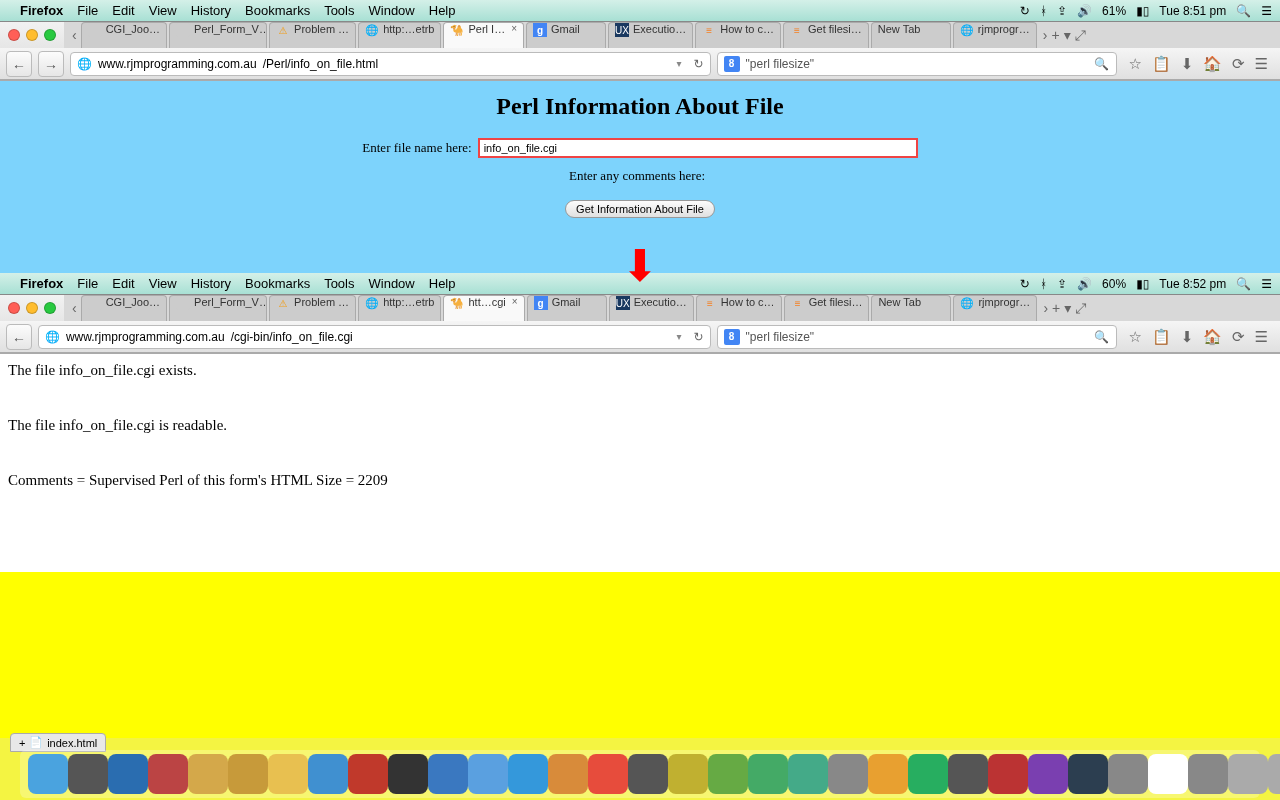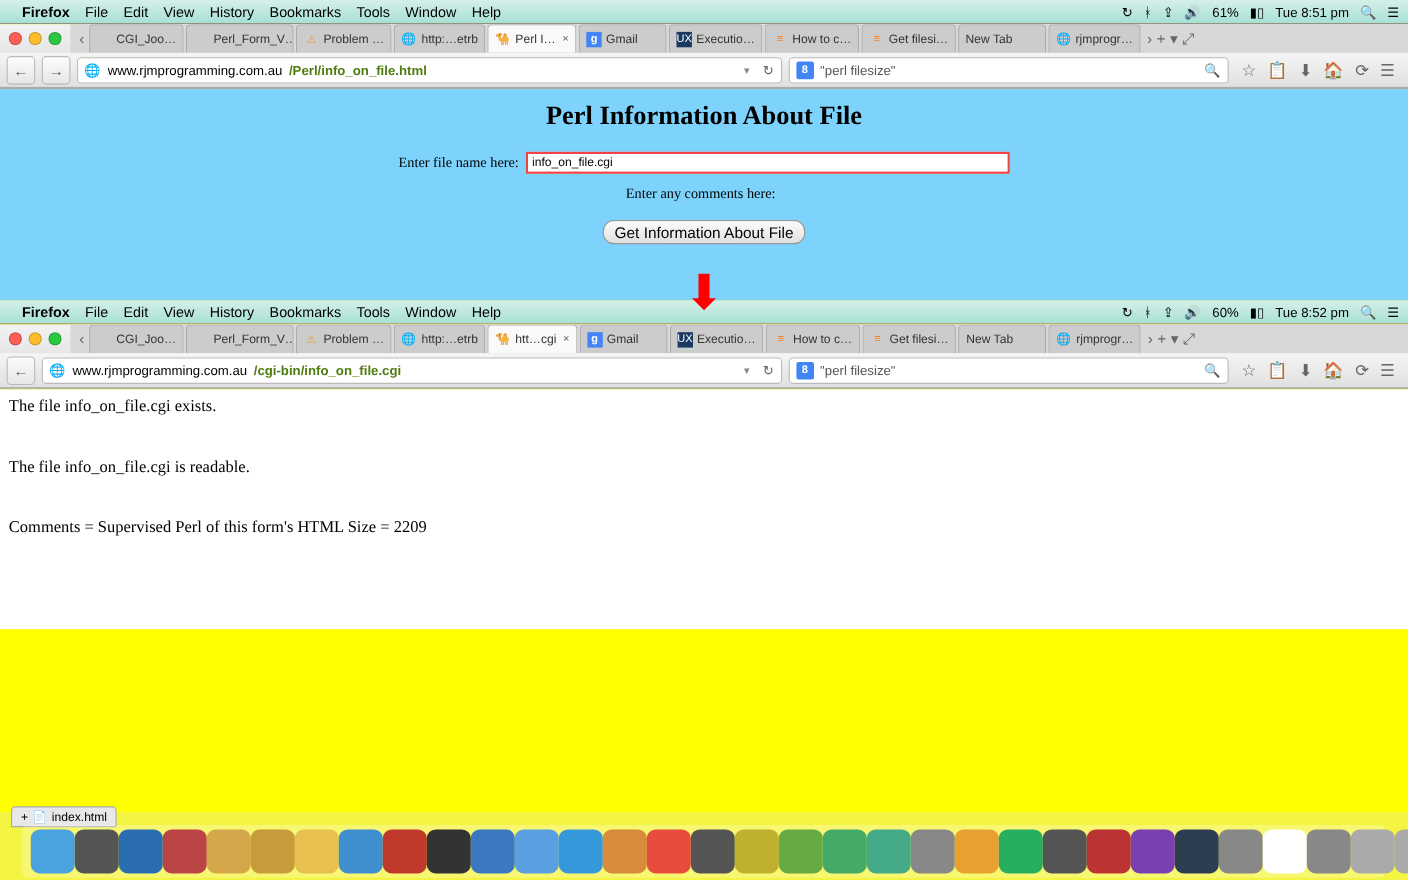--- a/index.html
+++ b/index.html
@@ -13,50 +13,50 @@
 .menubar .right span { display: inline-flex; align-items: center; }
 
 .window-chrome { background: linear-gradient(to bottom, #f2f2f2, #d8d8d8); border-bottom: 1px solid #aaa; }
 .traffic-lights { display: flex; gap: 6px; padding: 4px 8px; align-items: center; height: 20px; }
 .traffic-lights .dot { width: 12px; height: 12px; border-radius: 50%; border: 1px solid rgba(0,0,0,0.2); }
 .dot.red { background: #ff5f57; }
 .dot.yellow { background: #ffbd2e; }
 .dot.green { background: #28c940; }
 
 .tab-strip { display: flex; background: #d8d8d8; height: 26px; align-items: stretch; padding: 0 4px; overflow: hidden; }
-.tab { flex: 0 0 auto; min-width: 80px; max-width: 98px; background: #ccc; border: 1px solid #aaa; border-bottom: none; border-radius: 4px 4px 0 0; margin-right: 2px; display: flex; align-items: center; padding: 0 6px; font-size: 11px; color: #333; white-space: nowrap; overflow: hidden; text-overflow: ellipsis; gap: 4px; cursor: default; }
+.tab { flex: 0 0 auto; min-width: 80px; max-width: 98px; background: #ccc; border: 1px solid #aaa; border-bottom: none; border-radius: 4px 4px 0 0; margin-right: 2px; display: flex; align-items: flex-start; padding: 0 6px; font-size: 11px; color: #333; white-space: nowrap; overflow: hidden; text-overflow: ellipsis; gap: 4px; cursor: default; }
 .tab.active { background: #f9f9f9; }
 .tab .favicon { width: 14px; height: 14px; flex-shrink: 0; display: inline-flex; align-items: center; justify-content: center; font-size: 10px; }
 .tab .close { font-size: 10px; color: #666; margin-left: 2px; }
 .tab-nav { display: flex; align-items: center; padding: 0 4px; gap: 4px; }
 .tab-nav span { color: #666; cursor: default; font-size: 14px; }
 
 .nav-bar { display: flex; align-items: center; height: 32px; background: linear-gradient(to bottom, #f5f5f5, #e0e0e0); padding: 0 6px; gap: 6px; border-bottom: 1px solid #aaa; }
 .nav-btn { width: 26px; height: 26px; border: 1px solid #bbb; border-radius: 4px; background: linear-gradient(to bottom,#fcfcfc,#e6e6e6); display: flex; align-items: center; justify-content: center; font-size: 14px; color: #555; cursor: default; }
 .url-bar { flex: 1; height: 24px; border: 1px solid #bbb; border-radius: 4px; background: #fff; display: flex; align-items: center; padding: 0 6px; gap: 6px; font-size: 12px; color: #333; }
 .url-bar .globe { color: #888; }
 .url-host { color: #000; }
-.url-path { color: #4d7c0f; font-weight: bold; }
+.url-path { color: #000000; }
 .url-bar .dropdown { margin-left: auto; color: #888; font-size: 10px; }
 .url-bar .reload { color: #666; font-size: 12px; margin-left: 6px; }
 .search-bar { width: 400px; height: 24px; border: 1px solid #bbb; border-radius: 4px; background: #fff; display: flex; align-items: center; padding: 0 6px; gap: 6px; font-size: 12px; }
 .search-bar .g-icon { width: 16px; height: 16px; background: #4285f4; color: #fff; font-size: 10px; font-weight: bold; display: flex; align-items: center; justify-content: center; border-radius: 2px; }
 .search-bar .text { color: #555; flex: 1; }
 .search-bar .mag { color: #888; }
 .toolbar-icons { display: flex; gap: 10px; padding: 0 6px; color: #666; font-size: 15px; }
 .toolbar-icons span { cursor: default; }
 
 .page-content { background: #7dd3fc; position: relative; }
 .page-1 { height: 192px; text-align: center; padding-top: 12px; }
 .page-title { font-family: "Times New Roman", serif; font-size: 24px; font-weight: bold; margin-bottom: 18px; }
 .form-row { display: flex; justify-content: center; align-items: center; margin-bottom: 10px; font-family: "Times New Roman", serif; font-size: 13px; }
 .form-row label { margin-right: 6px; }
 .form-row input[type=text] { height: 20px; border: 2px solid #ef4444; padding: 0 4px; font-size: 11px; font-family: Arial, sans-serif; }
 .form-row input.focused { border: 2px solid #5a9bd4; box-shadow: 0 0 3px #5a9bd4; }
-.submit-btn { font-size: 14px; padding: 2px 10px; border: 1px solid #999; border-radius: 10px; background: linear-gradient(to bottom,#fcfcfc,#e0e0e0); cursor: default; margin-top: 6px; }
+.submit-btn { font-size: 11px; padding: 2px 10px; border: 1px solid #999; border-radius: 10px; background: linear-gradient(to bottom,#fcfcfc,#e0e0e0); cursor: default; margin-top: 6px; }
 
 .arrow-down { position: absolute; left: 50%; transform: translateX(-50%); top: 240px; font-size: 44px; color: red; z-index: 10; }
 
 .page-2 { background: #fff; padding: 8px 8px; font-family: "Times New Roman", serif; font-size: 15px; color: #000; height: 218px; }
 .page-2 p { margin-bottom: 38px; }
 
 .dock-area { position: absolute; bottom: 0; left: 0; right: 0; height: 62px; background: rgba(220,220,220,0.3); }
 .finder-tab { position: absolute; bottom: 48px; left: 10px; background: #e8e8e8; border: 1px solid #aaa; border-radius: 4px 4px 0 0; padding: 2px 8px; font-size: 11px; display: flex; align-items: center; gap: 4px; }
 .dock { position: absolute; bottom: 2px; left: 20px; right: 20px; height: 48px; background: rgba(255,255,255,0.25); border-radius: 6px; display: flex; align-items: center; justify-content: space-around; padding: 0 8px; }
 .dock-icon { width: 40px; height: 40px; border-radius: 8px; display: flex; align-items: center; justify-content: center; font-size: 22px; color: #fff; flex-shrink: 0; }

